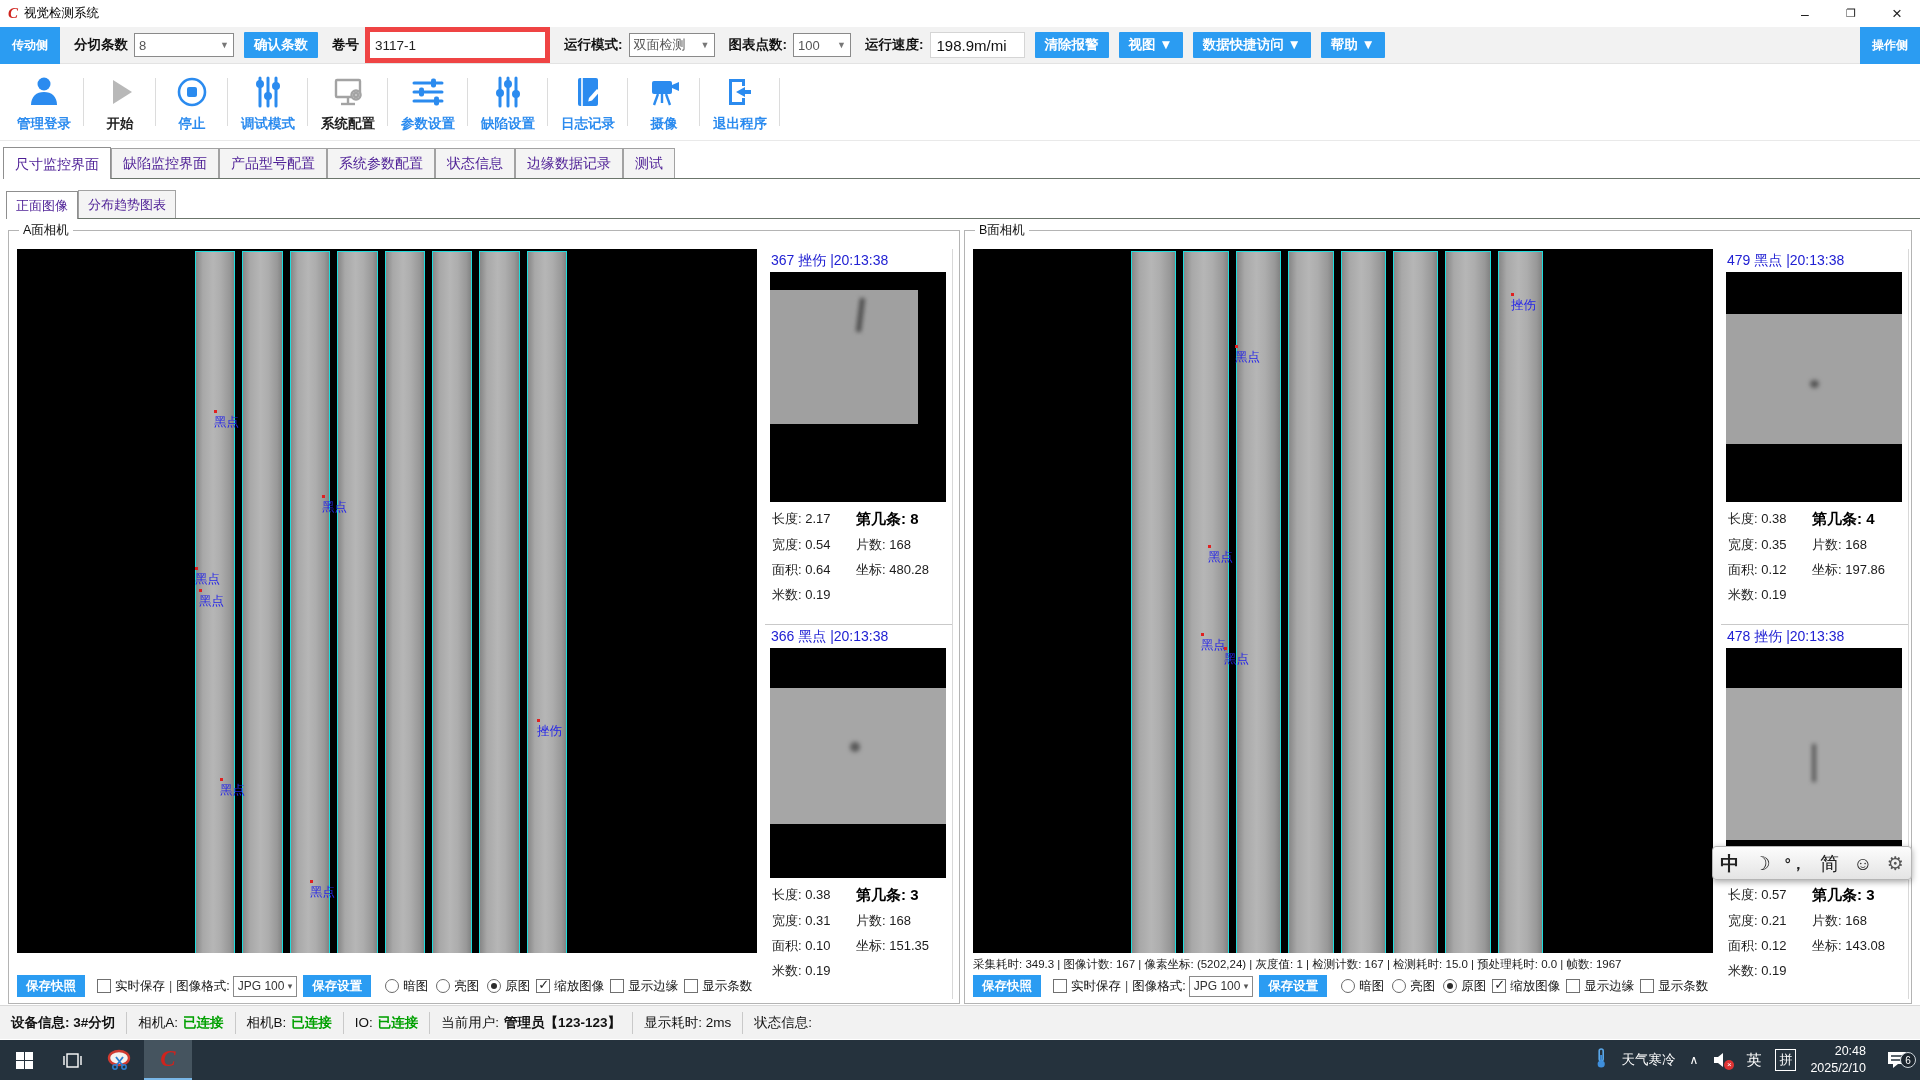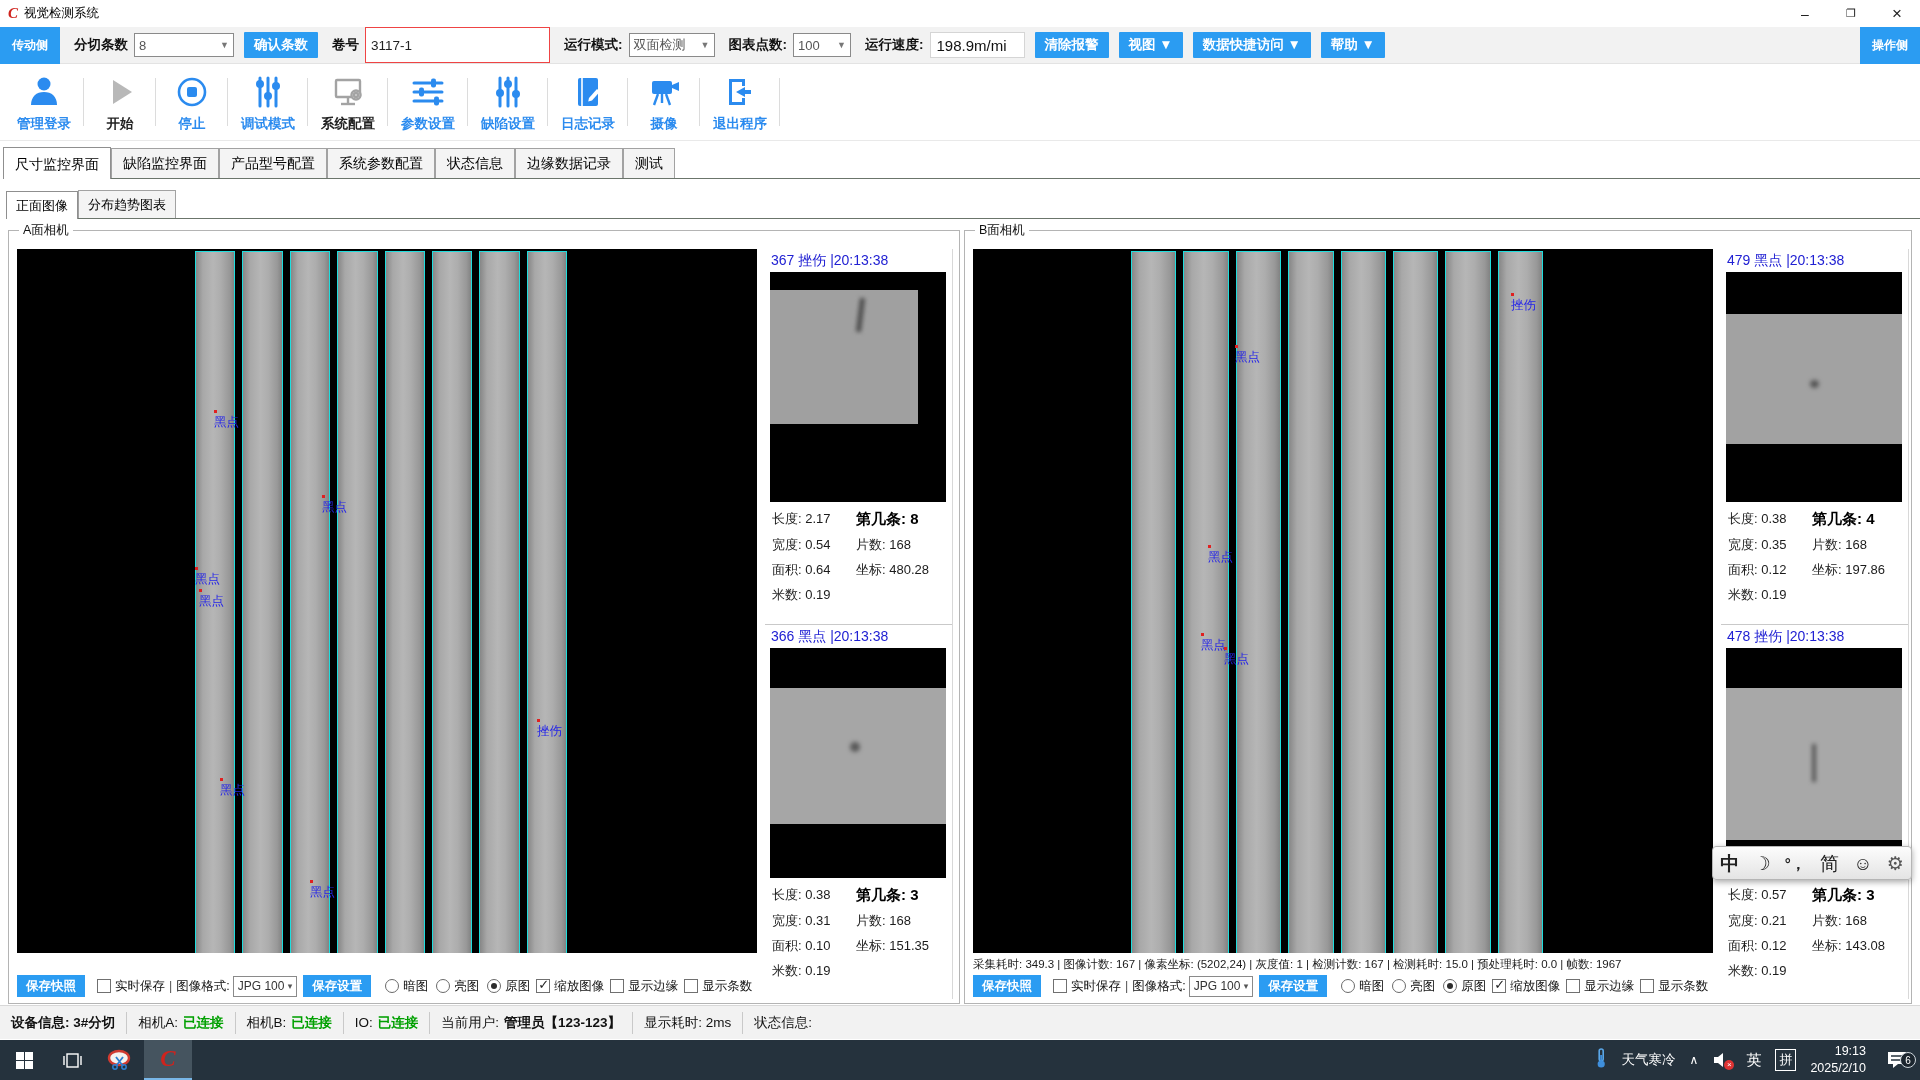--- a/index.html
+++ b/index.html
@@ -12,37 +12,37 @@
   .win-btns { position:absolute; right:0; top:0; height:27px; display:flex; }
   .win-btn { width:46px; height:27px; display:flex; align-items:center; justify-content:center; color:#222; font-size:14px; cursor:default; }
 
   
   .toolbar { position:absolute; top:27px; left:0; right:0; height:37px; background:#f2f2f2; border-bottom:1px solid #e3e3e3; display:flex; align-items:center; }
   .tb-side { height:37px; display:flex; align-items:center; padding:0 12px; background:#2b9cf2; color:#fff; font-size:12px; font-weight:bold; }
   .tb-side.right { margin-left:auto; }
   .tb-label { font-size:13.5px; font-weight:bold; color:#111; margin:0 6px 0 14px; white-space:nowrap; }
   .combo { background:#fff; border:1px solid #8a8a8a; height:24px; display:flex; align-items:center; padding:0 4px; font-size:13px; color:#555; position:relative; }
   .combo .arrow { margin-left:auto; color:#777; font-size:9px; padding-left:6px; }
-  .tb-input { background:#fff; border:1px solid #ef4444; height:36px; font-size:13.5px; color:#222; padding:4px 5px; display:flex; align-items:center; }
+  .tb-input { background:#fff; border:5px solid #ef4444; height:36px; font-size:13.5px; color:#222; padding:4px 5px; display:flex; align-items:center; }
   .tb-btn { background:#2b9cf2; color:#fff; border:none; font-size:13.5px; font-weight:bold; height:26px; padding:0 10px; margin-left:10px; border-radius:1px; white-space:nowrap; }
   .speed-box { background:#fff; border:1px solid #d5d5d5; height:26px; min-width:95px; font-size:15px; color:#111; display:flex; align-items:center; padding:0 6px; }
 
   
   .iconbar { position:absolute; top:64px; left:0; right:0; height:77px; background:#fff; border-bottom:1px solid #e9e9e9; display:flex; padding-left:4px; }
   .icon-item { display:flex; flex-direction:column; align-items:center; justify-content:center; padding:0 13px; position:relative; min-width:72px; }
   .icon-item:after { content:''; position:absolute; right:0; top:14px; bottom:14px; width:1px; background:#dcdcdc; }
   .icon-item .glyph { height:42px; display:flex; align-items:center; justify-content:center; }
   .icon-item .ilabel { font-size:13.5px; color:#2b8bef; font-weight:bold; margin-top:2px; white-space:nowrap; }
   .icon-item .ilabel.dark { color:#222; }
 
   
   .tabstrip { position:absolute; left:3px; right:0; display:flex; align-items:flex-end; border-bottom:1px solid #6b756b; }
   .tabstrip.main { top:146px; height:33px; }
   .tabstrip.sub { top:189px; height:30px; left:6px; }
-  .tab { border:1px solid #a2a2a2; border-bottom:none; background:#f4f4f4; font-size:14px; color:#000000; padding:6px 11px 5px; white-space:nowrap; }
+  .tab { border:1px solid #a2a2a2; border-bottom:none; background:#f4f4f4; font-size:14px; color:#4c1d95; padding:6px 11px 5px; white-space:nowrap; }
   .tabstrip.sub .tab { font-size:13px; padding:5px 9px 4px; }
   .tab.active { background:#fff; position:relative; margin-bottom:-1px; padding-top:8px; border-color:#8f8f8f; }
 
   
   .group { position:absolute; top:230px; height:774px; border:1px solid #b4b4b4; background:#fff; }
   .group.a { left:8px;  width:952px; }
   .group.b { left:964px; width:948px; }
   .group-title { position:absolute; top:-9px; left:10px; background:#fff; padding:0 4px; font-size:12.5px; color:#111; }
 
   .cam-image { position:absolute; left:8px; top:18px; width:740px; height:704px; background:#000; overflow:hidden; }
@@ -517,21 +517,21 @@
     <span class="tk-text" style="font-size:12px">∧</span>
     <span style="position:relative;display:inline-flex">
       <svg width="20" height="18" viewBox="0 0 20 18">
           <path d="M2 6h4l5-4v14l-5-4H2z" fill="#fff"></path>
         </svg>
       <span style="position:absolute;right:-2px;bottom:-1px;width:10px;height:10px;border-radius:50%;background:#d33;color:#fff;font-size:8px;line-height:10px;text-align:center">×</span>
     </span>
     <span class="tk-text" style="font-size:15px">英</span>
     <span class="tk-text tk-ime">拼</span>
     <span class="tk-clock">
-      <div>19:13</div>
+      <div>20:48</div>
       <div>2025/2/10</div>
     </span>
     <span class="tk-notif">
       <svg width="22" height="20" viewBox="0 0 22 20">
           <path d="M2 2h18v12h-8l-5 4v-4H2z" fill="#fff"></path>
           <line x1="5" y1="6" x2="17" y2="6" stroke="#25323d" stroke-width="1.5"></line>
           <line x1="5" y1="10" x2="14" y2="10" stroke="#25323d" stroke-width="1.5"></line>
         </svg>
       <span class="badge">6</span>
     </span>

